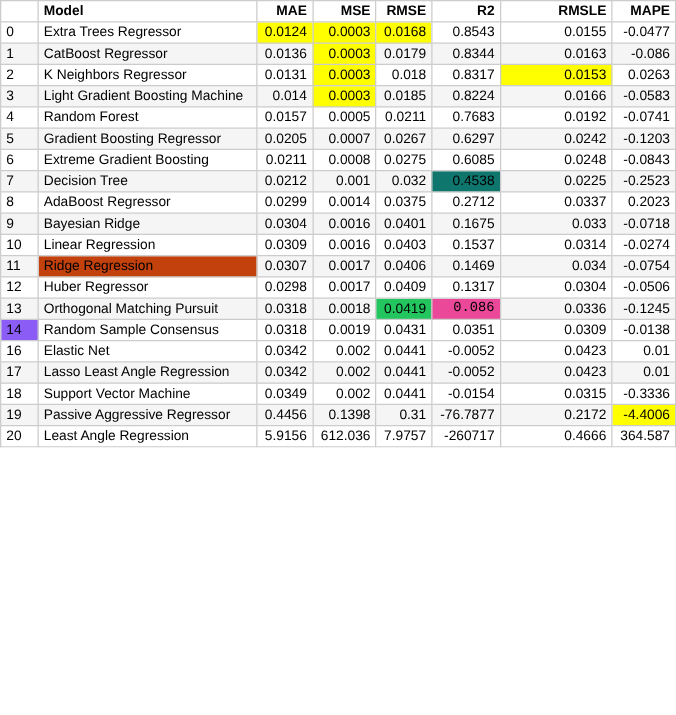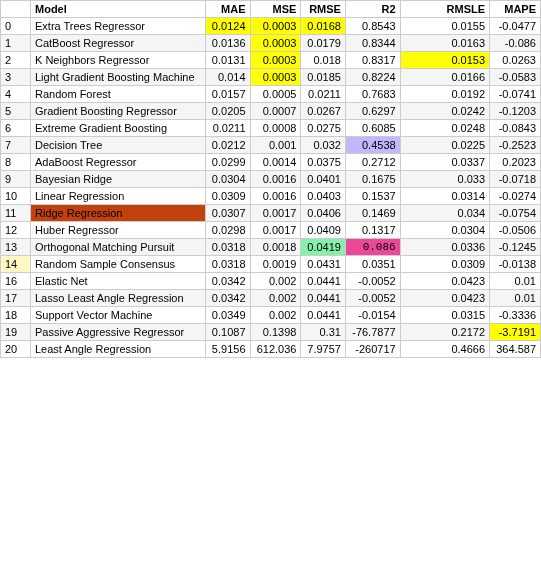--- a/index.html
+++ b/index.html
@@ -121,21 +121,21 @@
         <td style="background-color: rgb(255, 255, 255);">0.6085</td>
         <td style="background-color: rgb(255, 255, 255);">0.0248</td>
         <td style="background-color: rgb(255, 255, 255);">-0.0843</td>
       </tr>
       <tr style="background-color: rgb(249, 249, 249);">
         <td style="background-color: rgb(245, 245, 245);">7</td>
         <td style="background-color: rgb(245, 245, 245);">Decision Tree</td>
         <td style="background-color: rgb(245, 245, 245);">0.0212</td>
         <td style="background-color: rgb(245, 245, 245);">0.001</td>
         <td style="background-color: rgb(245, 245, 245);">0.032</td>
-        <td style="background-color: #c4b5fd;">0.4538</td>
+        <td style="background-color: #0f766e;">0.4538</td>
         <td style="background-color: rgb(245, 245, 245);">0.0225</td>
         <td style="background-color: rgb(245, 245, 245);">-0.2523</td>
       </tr>
       <tr style="background-color: rgb(255, 255, 255);">
         <td style="background-color: rgb(255, 255, 255);">8</td>
         <td style="background-color: rgb(255, 255, 255);">AdaBoost Regressor</td>
         <td style="background-color: rgb(255, 255, 255);">0.0299</td>
         <td style="background-color: rgb(255, 255, 255);">0.0014</td>
         <td style="background-color: rgb(255, 255, 255);">0.0375</td>
         <td style="background-color: rgb(255, 255, 255);">0.2712</td>
@@ -180,27 +180,27 @@
         <td style="background-color: rgb(255, 255, 255);">0.0409</td>
         <td style="background-color: rgb(255, 255, 255);">0.1317</td>
         <td style="background-color: rgb(255, 255, 255);">0.0304</td>
         <td style="background-color: rgb(255, 255, 255);">-0.0506</td>
       </tr>
       <tr style="background-color: rgb(249, 249, 249);">
         <td style="background-color: rgb(245, 245, 245);">13</td>
         <td style="background-color: rgb(245, 245, 245);">Orthogonal Matching Pursuit</td>
         <td style="background-color: rgb(245, 245, 245);">0.0318</td>
         <td style="background-color: rgb(245, 245, 245);">0.0018</td>
-        <td style="background-color: #86efac;">0.0419</td>
+        <td style="background-color: #22c55e;">0.0419</td>
         <td style="background-color: #ec4899; font-family: Liberation Mono, monospace;">0.086</td>
         <td style="background-color: rgb(245, 245, 245);">0.0336</td>
         <td style="background-color: rgb(245, 245, 245);">-0.1245</td>
       </tr>
       <tr style="background-color: rgb(255, 255, 255);">
-        <td style="background-color: #fef9c3;">14</td>
+        <td style="background-color: #8b5cf6;">14</td>
         <td style="background-color: rgb(255, 255, 255);">Random Sample Consensus</td>
         <td style="background-color: rgb(255, 255, 255);">0.0318</td>
         <td style="background-color: rgb(255, 255, 255);">0.0019</td>
         <td style="background-color: rgb(255, 255, 255);">0.0431</td>
         <td style="background-color: rgb(255, 255, 255);">0.0351</td>
         <td style="background-color: rgb(255, 255, 255);">0.0309</td>
         <td style="background-color: rgb(255, 255, 255);">-0.0138</td>
       </tr>
       <tr style="background-color: rgb(255, 255, 255);">
         <td style="background-color: rgb(255, 255, 255);">16</td>
@@ -228,26 +228,26 @@
         <td style="background-color: rgb(255, 255, 255);">0.0349</td>
         <td style="background-color: rgb(255, 255, 255);">0.002</td>
         <td style="background-color: rgb(255, 255, 255);">0.0441</td>
         <td style="background-color: rgb(255, 255, 255);">-0.0154</td>
         <td style="background-color: rgb(255, 255, 255);">0.0315</td>
         <td style="background-color: rgb(255, 255, 255);">-0.3336</td>
       </tr>
       <tr style="background-color: rgb(249, 249, 249);">
         <td style="background-color: rgb(245, 245, 245);">19</td>
         <td style="background-color: rgb(245, 245, 245);">Passive Aggressive Regressor</td>
-        <td style="background-color: rgb(245, 245, 245);">0.1087</td>
+        <td style="background-color: rgb(245, 245, 245);">0.4456</td>
         <td style="background-color: rgb(245, 245, 245);">0.1398</td>
         <td style="background-color: rgb(245, 245, 245);">0.31</td>
         <td style="background-color: rgb(245, 245, 245);">-76.7877</td>
         <td style="background-color: rgb(245, 245, 245);">0.2172</td>
-        <td style="background-color: yellow;">-3.7191</td>
+        <td style="background-color: yellow;">-4.4006</td>
       </tr>
       <tr style="background-color: rgb(255, 255, 255);">
         <td style="background-color: rgb(255, 255, 255);">20</td>
         <td style="background-color: rgb(255, 255, 255);">Least Angle Regression</td>
         <td style="background-color: rgb(255, 255, 255);">5.9156</td>
         <td style="background-color: rgb(255, 255, 255);">612.036</td>
         <td style="background-color: rgb(255, 255, 255);">7.9757</td>
         <td style="background-color: rgb(255, 255, 255);">-260717</td>
         <td style="background-color: rgb(255, 255, 255);">0.4666</td>
         <td style="background-color: rgb(255, 255, 255);">364.587</td>

